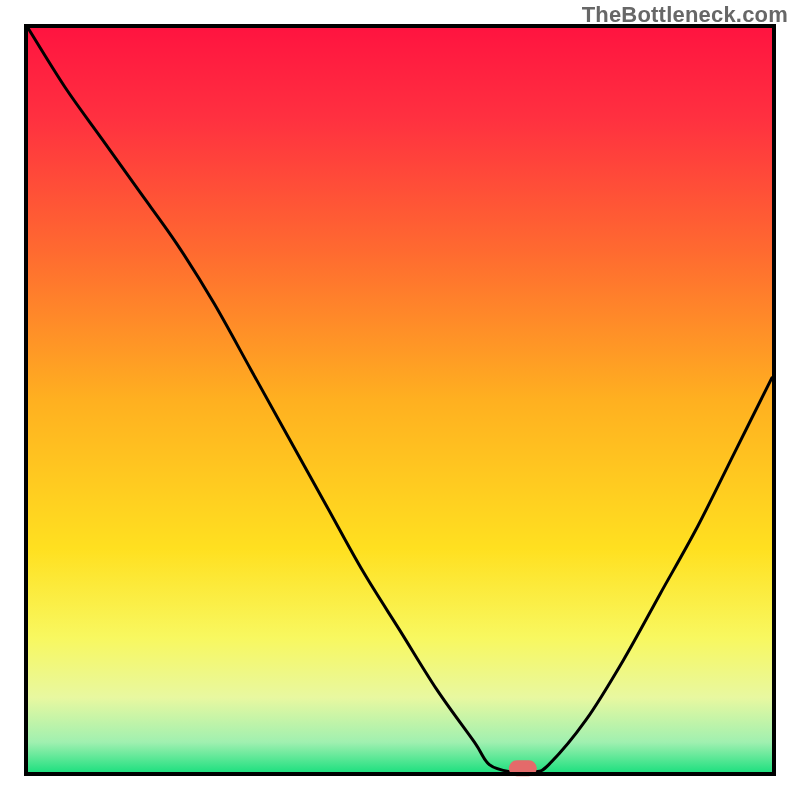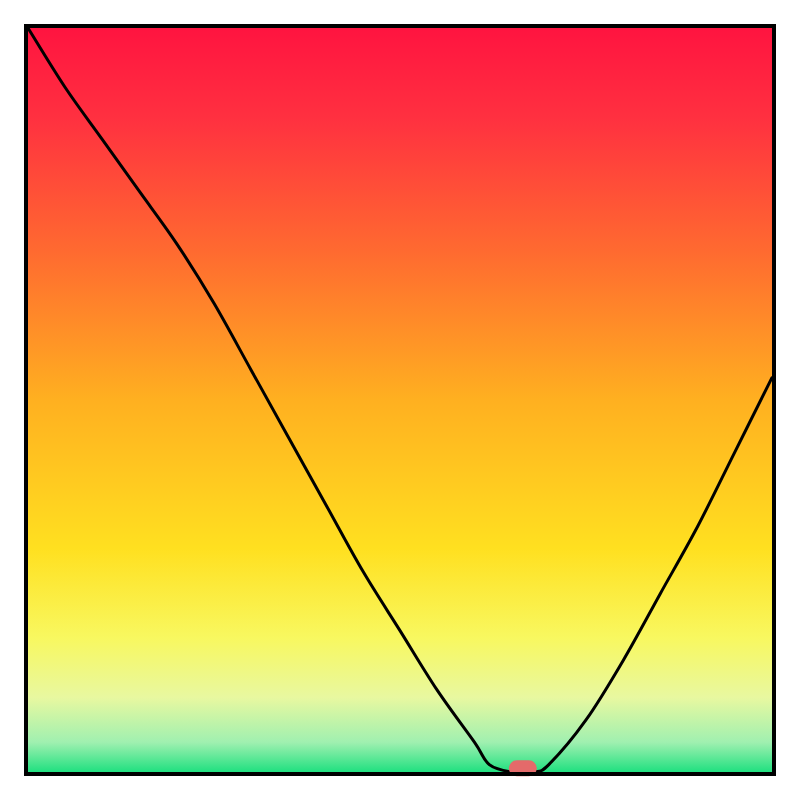--- a/index.html
+++ b/index.html
@@ -52,13 +52,14 @@
 
     <rect x="28" y="28" width="744" height="744" fill="url(#bg-grad)"></rect>
 
     <path id="curve-path" fill="none" stroke="#000" stroke-width="3" stroke-linejoin="round" stroke-linecap="round" d="M 28.0 28.0 C 34.2 37.9 52.8 68.9 65.2 87.5 C 77.6 106.1 90.0 122.2 102.4 139.6 C 114.8 157.0 127.2 174.3 139.6 191.7 C 152.0 209.0 164.4 225.2 176.8 243.8 C 189.2 262.4 201.6 282.2 214.0 303.3 C 226.4 324.4 238.8 347.9 251.2 370.2 C 263.6 392.6 276.0 414.9 288.4 437.2 C 300.8 459.5 313.2 481.8 325.6 504.2 C 338.0 526.5 350.4 550.0 362.8 571.1 C 375.2 592.2 387.6 610.8 400.0 630.6 C 412.4 650.5 424.8 671.6 437.2 690.2 C 449.6 708.8 465.7 729.8 474.4 742.2 C 483.1 754.6 483.1 759.6 489.3 764.6 C 495.5 769.5 504.2 770.8 511.6 772.0 C 519.0 773.2 527.7 773.2 533.9 772.0 C 540.1 770.8 540.1 773.2 548.8 764.6 C 557.5 755.9 573.6 737.3 586.0 719.9 C 598.4 702.6 610.8 681.5 623.2 660.4 C 635.6 639.3 648.0 615.8 660.4 593.4 C 672.8 571.1 685.2 550.0 697.6 526.5 C 710.0 502.9 722.4 476.9 734.8 452.1 C 747.2 427.3 765.8 390.1 772.0 377.7 "></path>
 
     <rect id="marker-pill" rx="8" ry="8" height="16" width="28" fill="#e46a6a" x="508.8" y="760.3"></rect>
 
     <rect x="26" y="26" width="748" height="748" fill="none" stroke="#000" stroke-width="4"></rect>
   </svg>
 
+  <div class="watermark">TheBottleneck.com</div>
 </div>
 
 </body></html>

